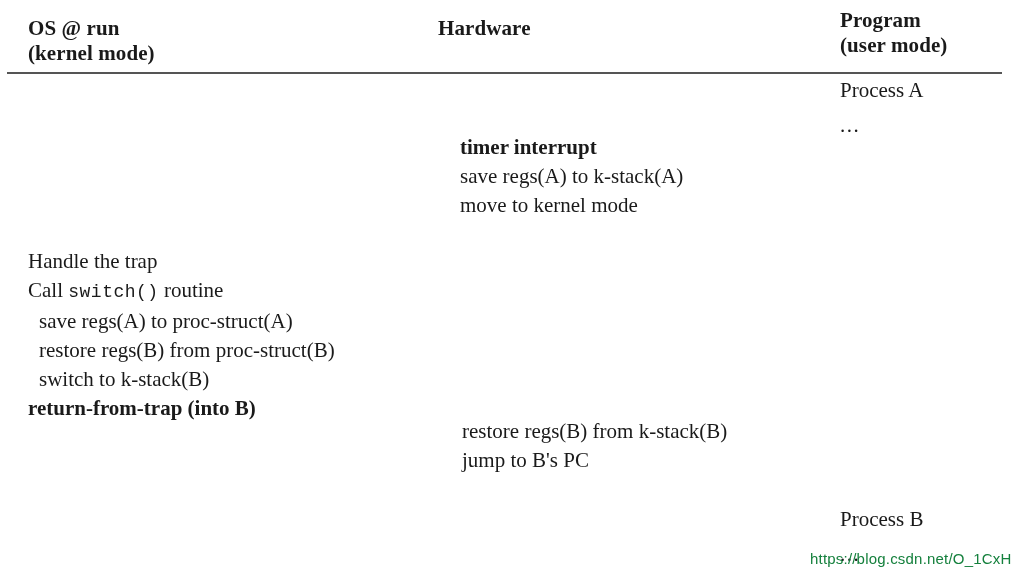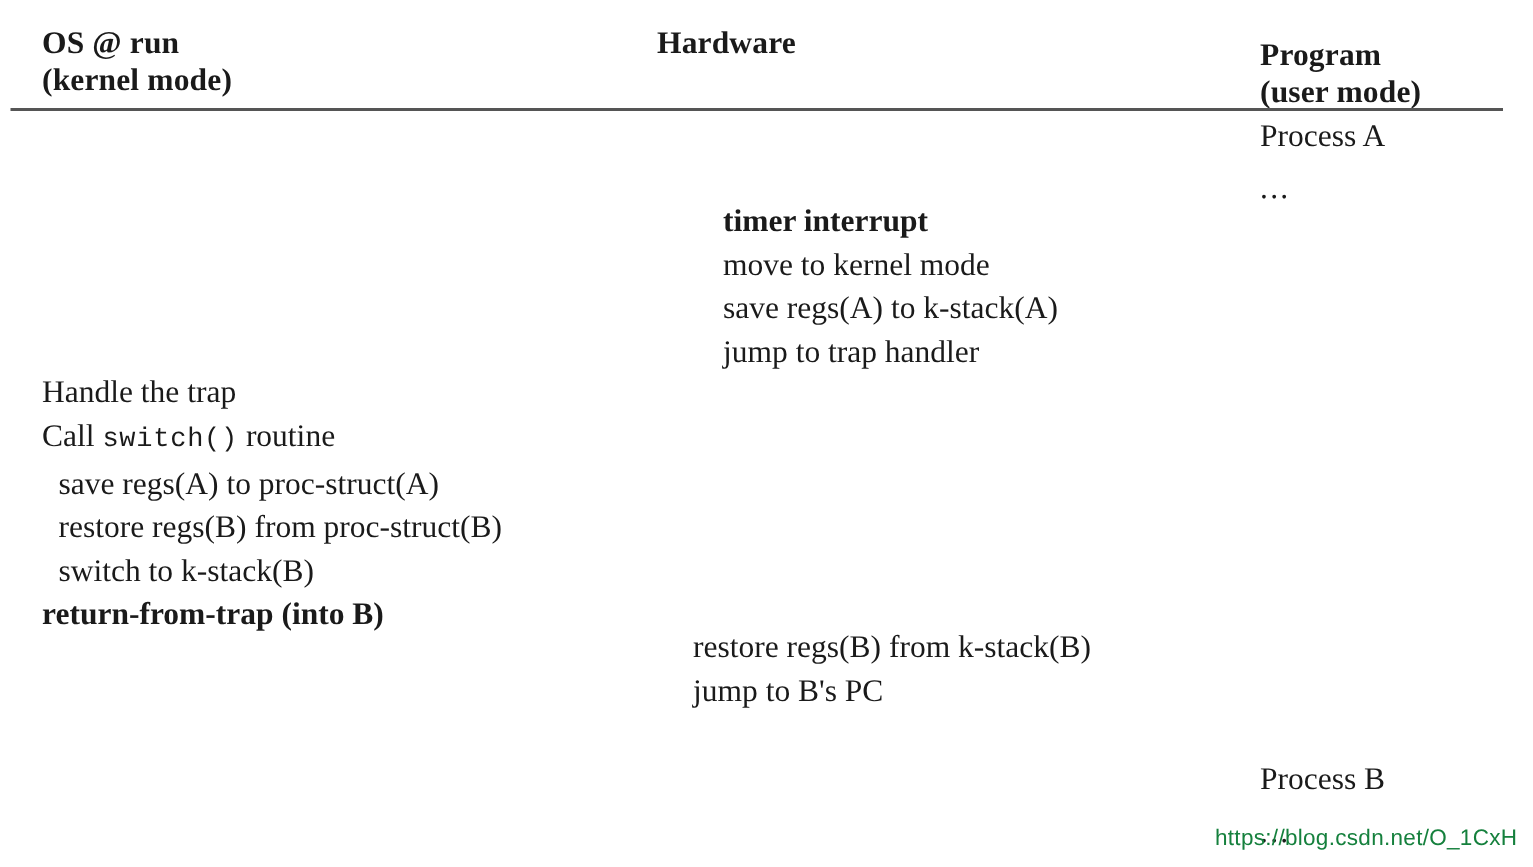--- a/index.html
+++ b/index.html
@@ -26,21 +26,21 @@
   .col-header {
     position: absolute;
     font-weight: bold;
     font-size: 21px;
     line-height: 25px;
     letter-spacing: 0.1px;
     white-space: nowrap;
   }
   .hdr-os       { left: 28px;  top: 16px; }
   .hdr-hardware { left: 438px; top: 16px; }
-  .hdr-program  { left: 840px; top: 24px; }
+  .hdr-program  { left: 840px; top: 8px; }
   .hdr-line2 { display: block; text-align: right; }
 
   
   .header-rule {
     position: absolute;
     left: 7px;
     top: 72px;
     width: 995px;
     height: 0;
     border-top: 2px solid #555555;
@@ -63,21 +63,21 @@
   .mono {
     font-family: "Liberation Mono", "DejaVu Sans Mono", monospace;
     font-size: 18px;
     letter-spacing: 0.5px;
   }
 
   
   .blk-program-a   { left: 840px; top: 76px;  }
   .blk-program-a .dots { margin-top: 6px; }
 
-  .blk-hardware-1  { left: 482px; top: 133px; }
+  .blk-hardware-1  { left: 460px; top: 133px; }
   .blk-os-1        { left: 28px;  top: 247px; }
   .blk-hardware-2  { left: 462px; top: 417px; }
 
   .blk-program-b   { left: 840px; top: 505px; }
   .blk-program-b .dots { margin-top: 6px; }
 
   
   .watermark {
     position: absolute;
     left: 810px;
@@ -111,23 +111,22 @@
 
   <div class="header-rule"></div>
 
   <div class="block blk-program-a">
     <span class="line">Process A</span>
     <span class="line dots">...</span>
   </div>
 
   <div class="block blk-hardware-1">
     <span class="line bold">timer interrupt</span>
+    <span class="line">save regs(A) to k-stack(A)</span>
     <span class="line">move to kernel mode</span>
-    <span class="line">save regs(A) to k-stack(A)</span>
-    <span class="line">jump to trap handler</span>
   </div>
 
   <div class="block blk-os-1">
     <span class="line">Handle the trap</span>
     <span class="line"><span>Call </span><span class="mono">switch()</span><span> routine</span></span>
     <span class="line indent">save regs(A) to proc-struct(A)</span>
     <span class="line indent">restore regs(B) from proc-struct(B)</span>
     <span class="line indent">switch to k-stack(B)</span>
     <span class="line bold">return-from-trap (into B)</span>
   </div>

